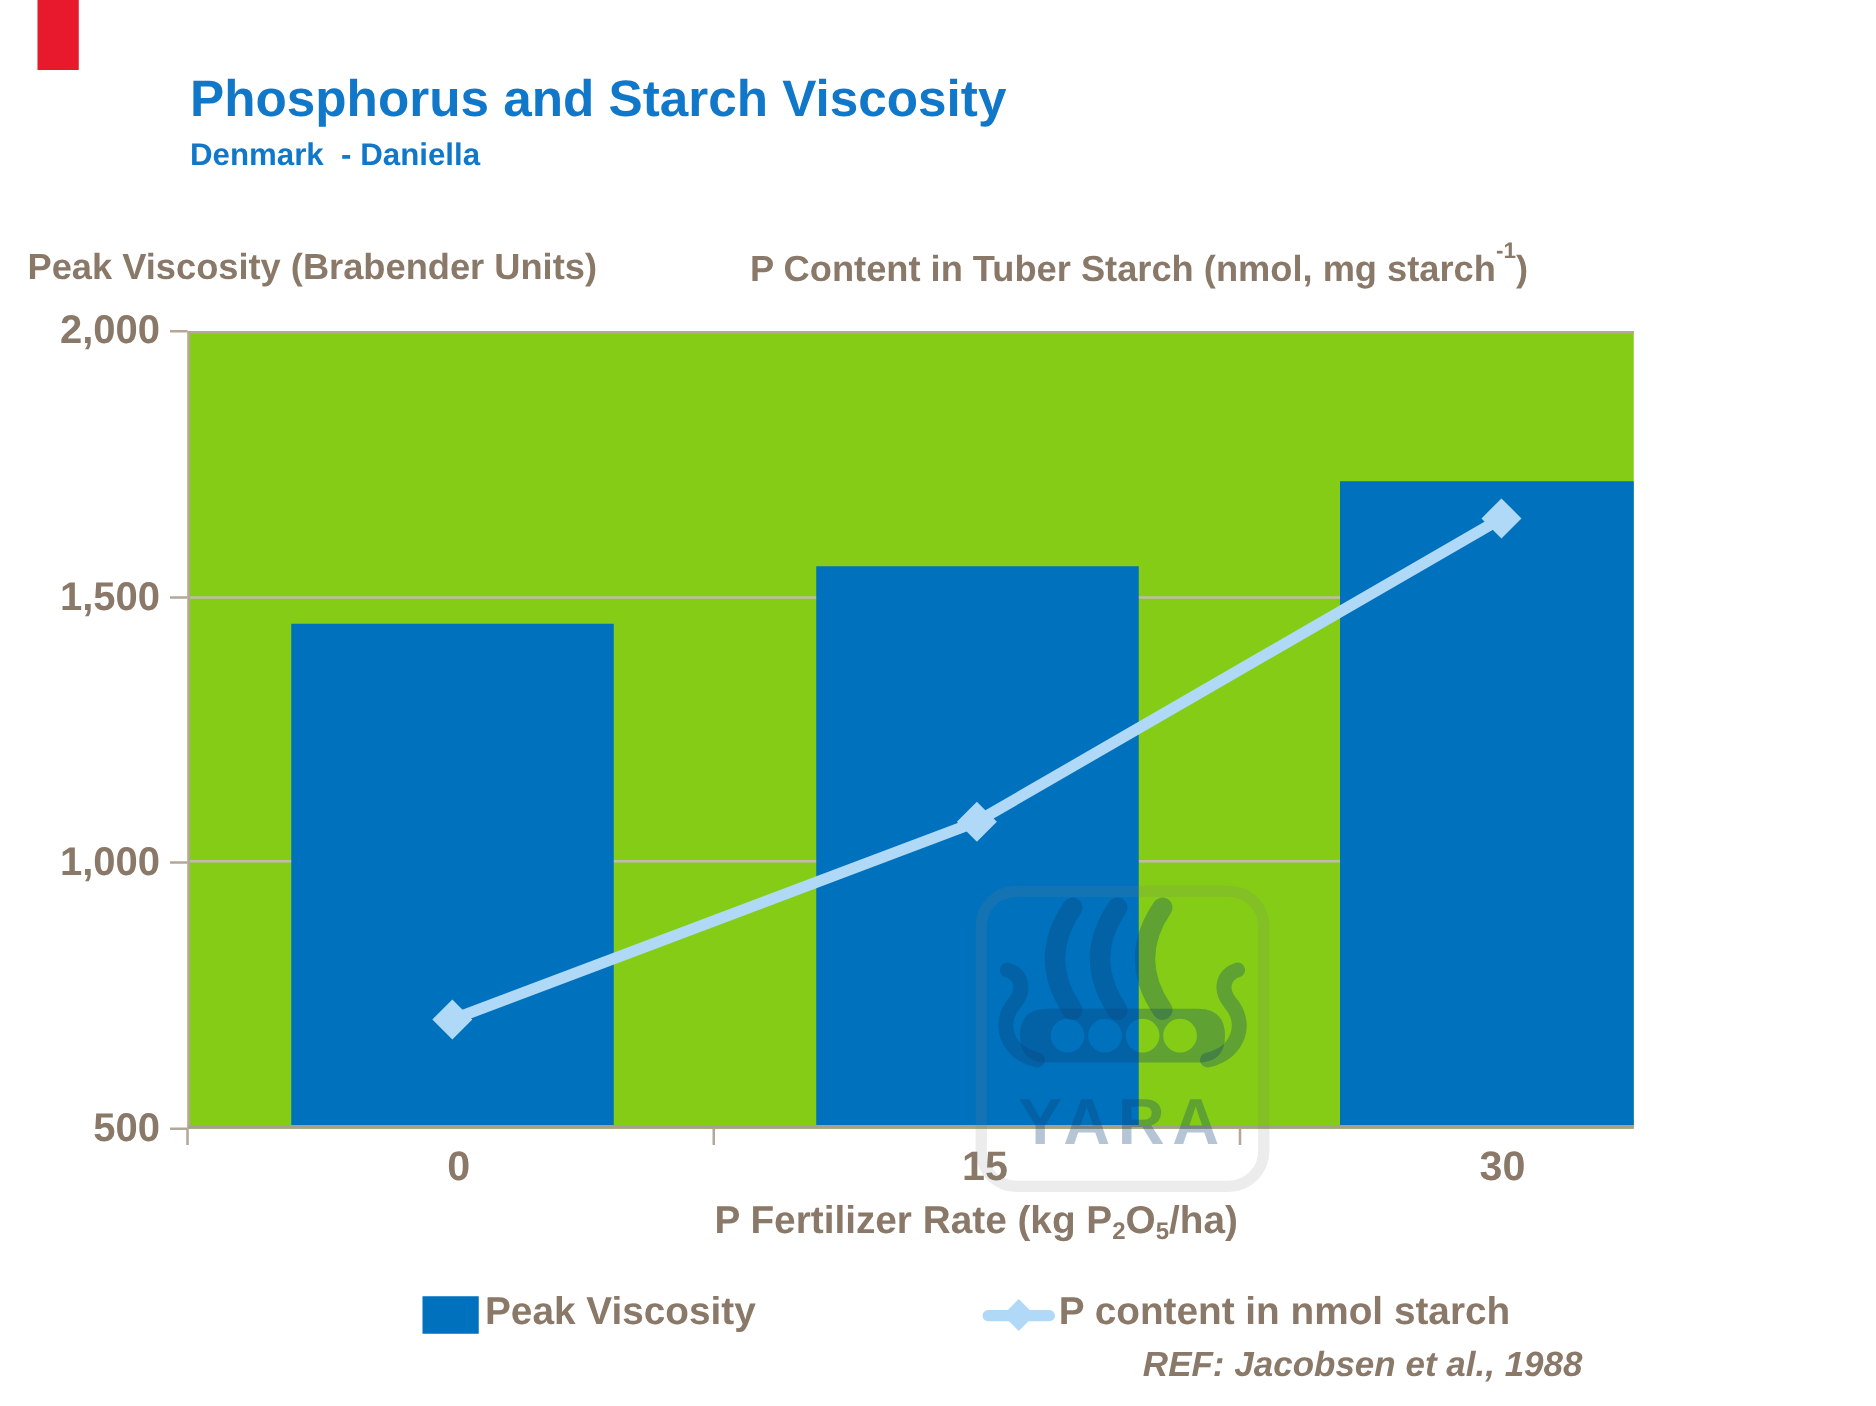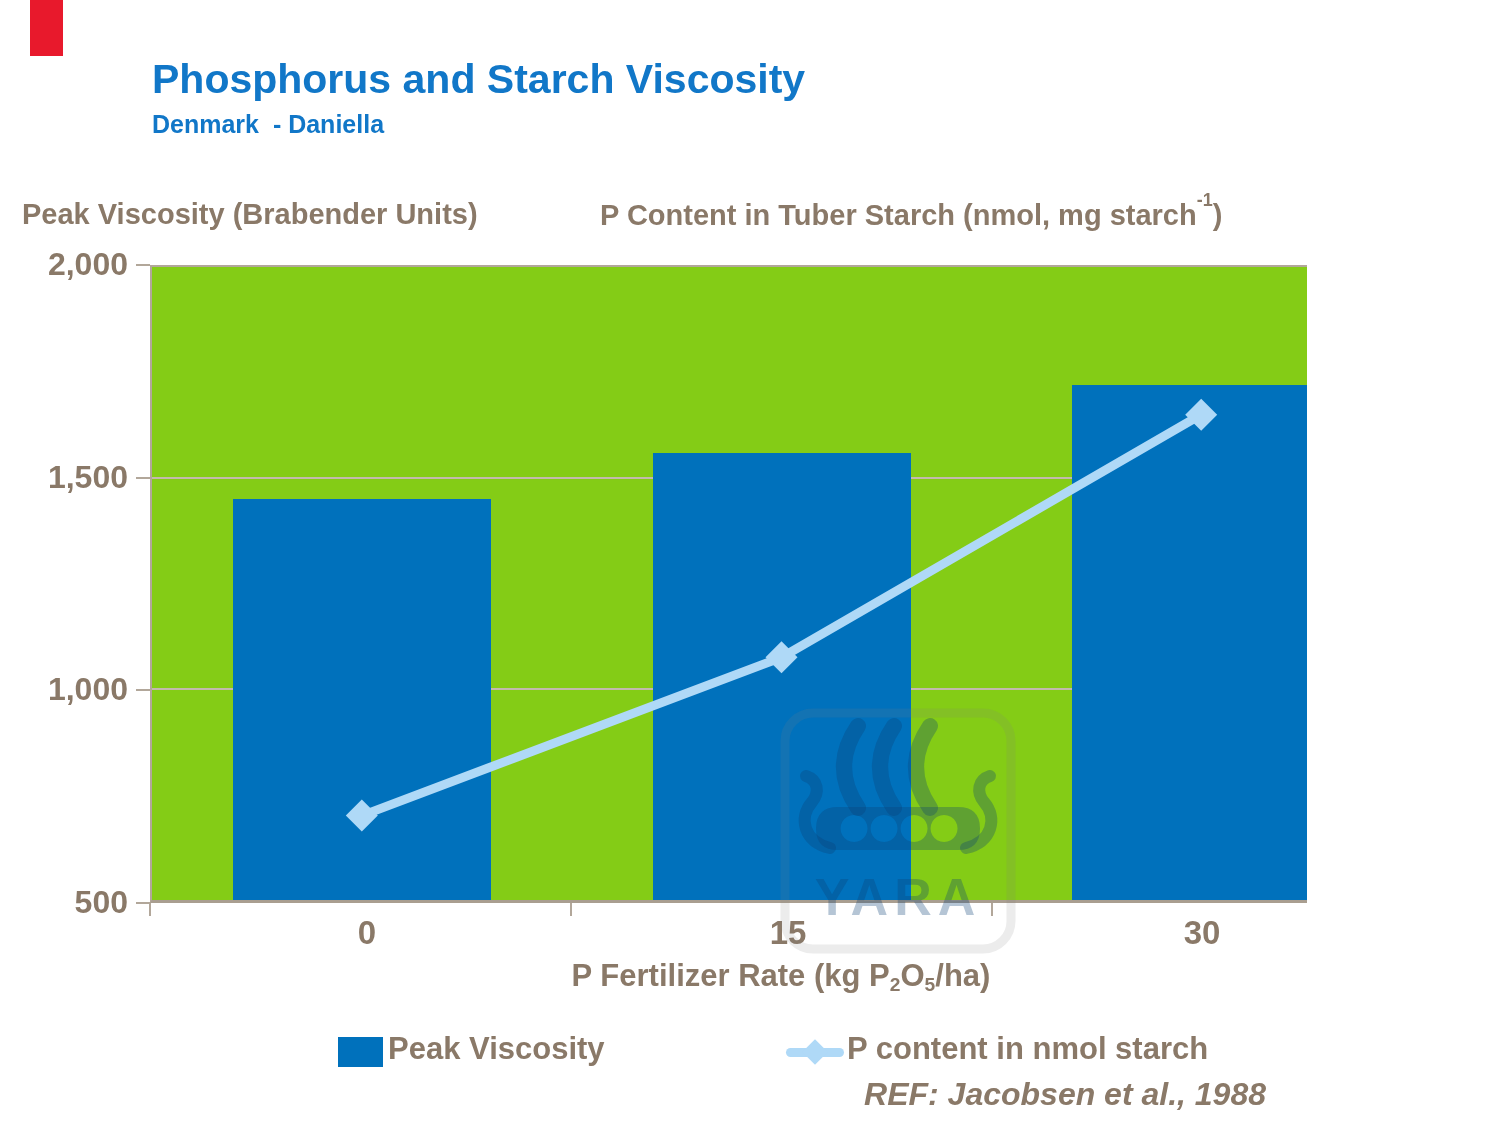--- a/index.html
+++ b/index.html
@@ -45,21 +45,21 @@
     font-size:31px; font-weight:bold; color:var(--tan,#8A7968); white-space:nowrap; }
   .xaxis-title sub{ font-size:0.62em; position:relative; top:0.28em; vertical-align:baseline; }
   .legend-entry{ position:absolute; top:1027px; display:flex; align-items:flex-end; height:40px; }
   .legend-entry .label{ font-size:31px; font-weight:bold; color:var(--tan,#8A7968); }
   .legend-swatch-bar{ width:45px; height:30px; background:var(--bar-blue,#0071BC); margin-right:5px; }
   .legend-swatch-line{ position:relative; width:58px; height:30px; margin-right:3px; }
   .legend-swatch-line .seg{ position:absolute; left:0; top:11px; width:58px; height:9px;
     border-radius:5px; background:var(--line-blue,#AFD9F7); }
   .legend-swatch-line .dia{ position:absolute; left:20px; top:6px; width:18px; height:18px;
     background:var(--line-blue,#AFD9F7); transform:rotate(45deg); }
-  .ref{ position:absolute; right:41px; top:1076px; font-size:32px; font-weight:bold;
+  .ref{ position:absolute; right:41px; top:1076px; font-size:28px; font-weight:bold;
     font-style:italic; color:var(--tan,#8A7968); }
 </style>
 </head>
 <body>
 
 <div class="slide" style="--red: #E8192C; --title-blue: #1177C8; --bar-blue: #0071BC; --line-blue: #AFD9F7; --tan: #8A7968; --axis: #B2A79A; --axis-dark: #A99E90; --grid: #C3BAAE;">
 
   <div class="accent-bar"></div>
 
   <div class="title">Phosphorus and Starch Viscosity</div>

